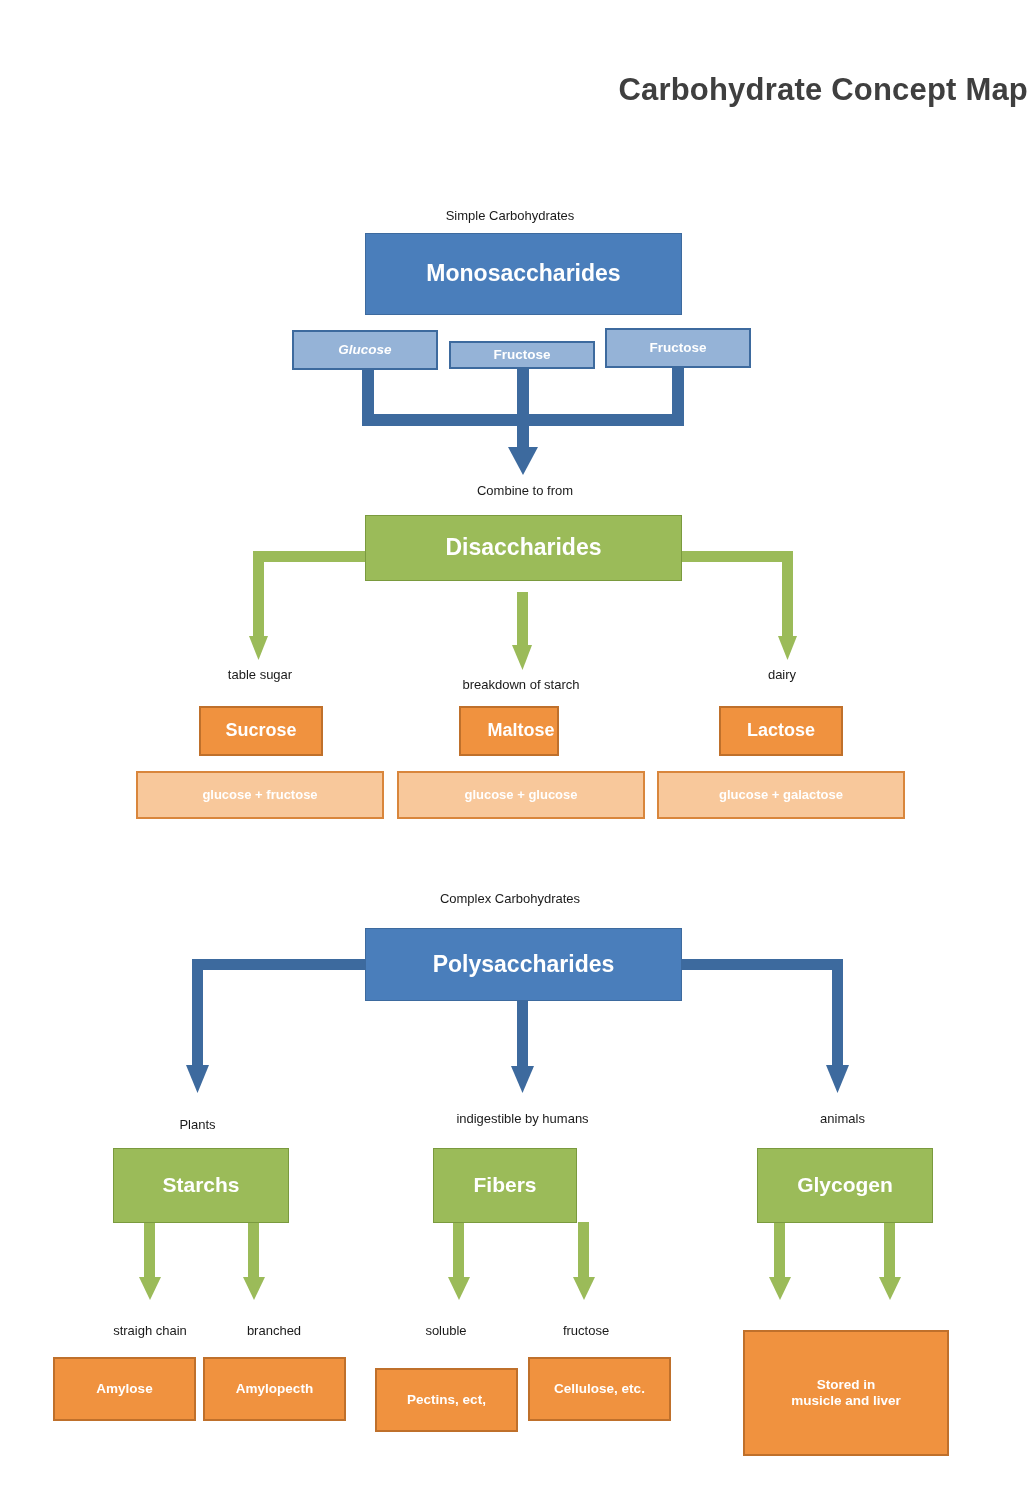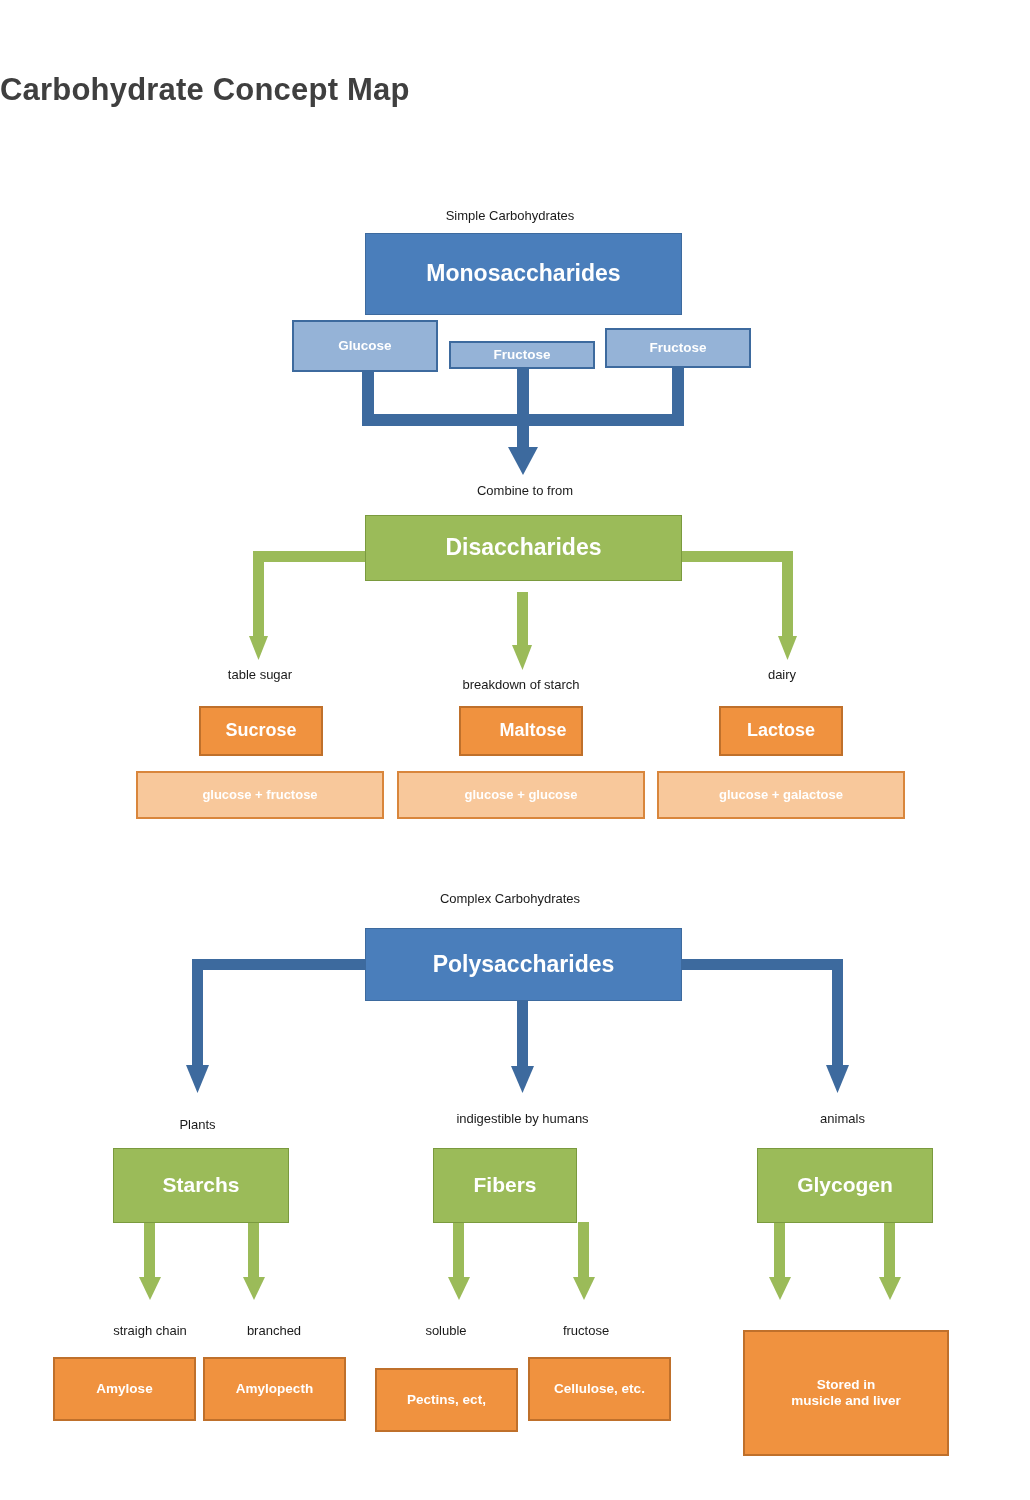--- a/index.html
+++ b/index.html
@@ -26,21 +26,21 @@
     height: 1500px;
     pointer-events: none;
   }
 
   
   .title {
     position: absolute;
     left: 0;
     top: 72px;
     width: 1028px;
-    text-align: left;
+    text-align: right;
     font-size: 31px;
     font-weight: bold;
     color: #3f3f3f;
     letter-spacing: .2px;
   }
 
   
   .caption {
     position: absolute;
     text-align: center;
@@ -177,36 +177,36 @@
       <polygon points="879,1277 901,1277 890,1300"></polygon>
     </g>
   </svg>
 
   <div class="title">Carbohydrate Concept Map</div>
 
   <div class="caption" style="left:295px; top:208px; width:430px;">Simple Carbohydrates</div>
 
   <div class="node blue-main" style="left:365px; top:233px; width:317px; height:82px;">Monosaccharides</div>
 
-  <div class="node blue-sub" style="left:292px; top:320px; width:146px; height:52px;">Glucose</div>
+  <div class="node blue-sub" style="left:292px; top:330px; width:146px; height:40px;font-style:italic;">Glucose</div>
 
   <div class="node blue-sub" style="left:449px; top:341px; width:146px; height:28px;">Fructose</div>
 
   <div class="node blue-sub" style="left:605px; top:328px; width:146px; height:40px;">Fructose</div>
 
   <div class="caption" style="left:325px; top:483px; width:400px;">Combine to from</div>
 
   <div class="node green" style="left:365px; top:515px; width:317px; height:66px;">Disaccharides</div>
 
   <div class="caption" style="left:138px; top:667px; width:244px;">table sugar</div>
   <div class="node orange" style="left:199px; top:706px; width:124px; height:50px;">Sucrose</div>
   <div class="node orange-light" style="left:136px; top:771px; width:248px; height:48px;">glucose + fructose</div>
 
   <div class="caption" style="left:399px; top:677px; width:244px;">breakdown of starch</div>
-  <div class="node orange" style="left:459px; top:706px; width:124px; height:50px;padding-left:24px;">Maltose</div>
+  <div class="node orange" style="left:459px; top:706px; width:100px; height:50px;padding-left:24px;">Maltose</div>
   <div class="node orange-light" style="left:397px; top:771px; width:248px; height:48px;">glucose + glucose</div>
 
   <div class="caption" style="left:660px; top:667px; width:244px;">dairy</div>
   <div class="node orange" style="left:719px; top:706px; width:124px; height:50px;">Lactose</div>
   <div class="node orange-light" style="left:657px; top:771px; width:248px; height:48px;">glucose + galactose</div>
 
   <div class="caption" style="left:295px; top:891px; width:430px;">Complex Carbohydrates</div>
 
   <div class="node blue-main" style="left:365px; top:928px; width:317px; height:73px;">Polysaccharides</div>
 

